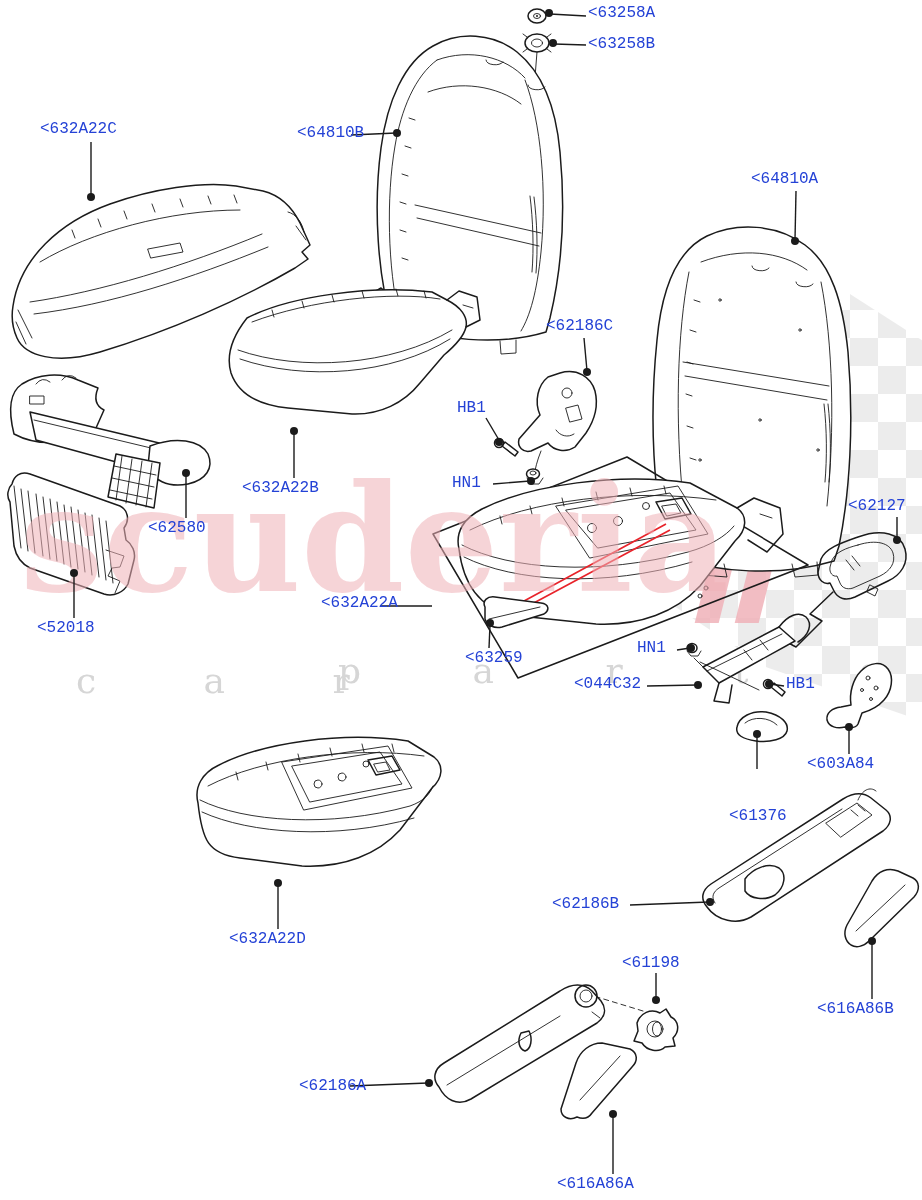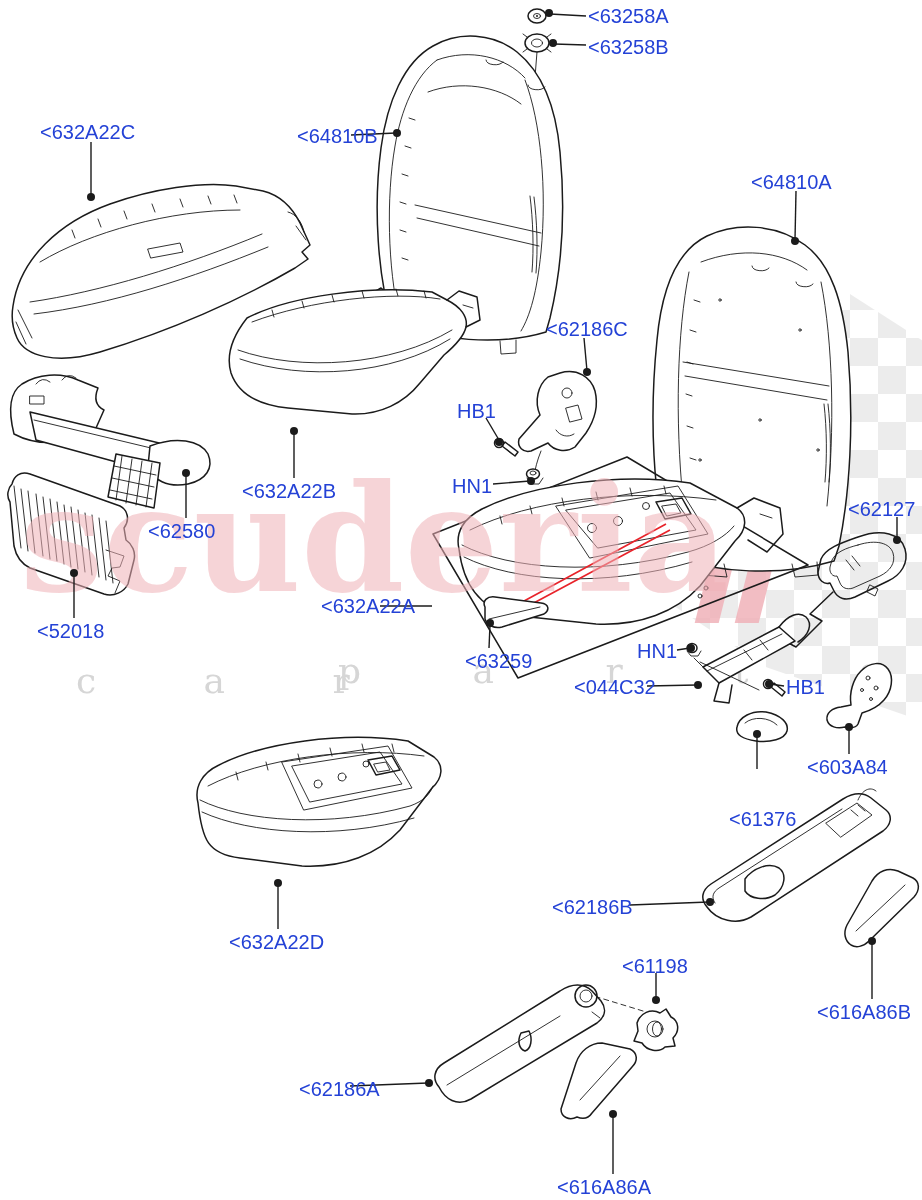--- a/index.html
+++ b/index.html
@@ -31,22 +31,22 @@
   #art .ln{fill:none;stroke:var(--ink);stroke-width:1.5;stroke-linecap:round;stroke-linejoin:round;}
   #art .body{fill:#fff;}
   #art .thin{stroke-width:0.9;}
   #art .red{stroke:var(--red-line);stroke-width:1.7;}
   #art .dash{stroke-dasharray:5 4;}
   
   #leader-layer{z-index:3;pointer-events:none;}
   #leader-layer line{stroke:var(--ink);stroke-width:1.4;}
   #leader-layer circle{fill:var(--ink);}
   #label-layer{z-index:4;pointer-events:none;}
-  .plabel{position:absolute;font-size:20px;line-height:1.1;color:var(--label-color);
-    white-space:nowrap;cursor:pointer;pointer-events:auto;}
+  .plabel{position:absolute;font-size:16px;line-height:1.1;color:var(--label-color);
+    white-space:nowrap;cursor:pointer;pointer-events:auto;font-family:Liberation Mono, monospace;}
 </style>
 </head>
 <body style="--label-color: #2442d6; --brand-color: #f0b2b8; --sub-color: #d6d6d6; --checker-color: #ececec; --ink: #1b1b1b; --red-line: #e8232a;">
 
 <div id="checker-band"></div>
 <div class="speed-bar" style="left:714px;top:468px;"></div>
 <div class="speed-bar" style="left:754px;top:468px;"></div>
 <div class="sub-mark" style="left:76px;top:660px;letter-spacing:48px;">c a r</div>
 <div class="sub-mark" style="left:338px;top:650px;letter-spacing:50px;">p a r t s</div>
 

